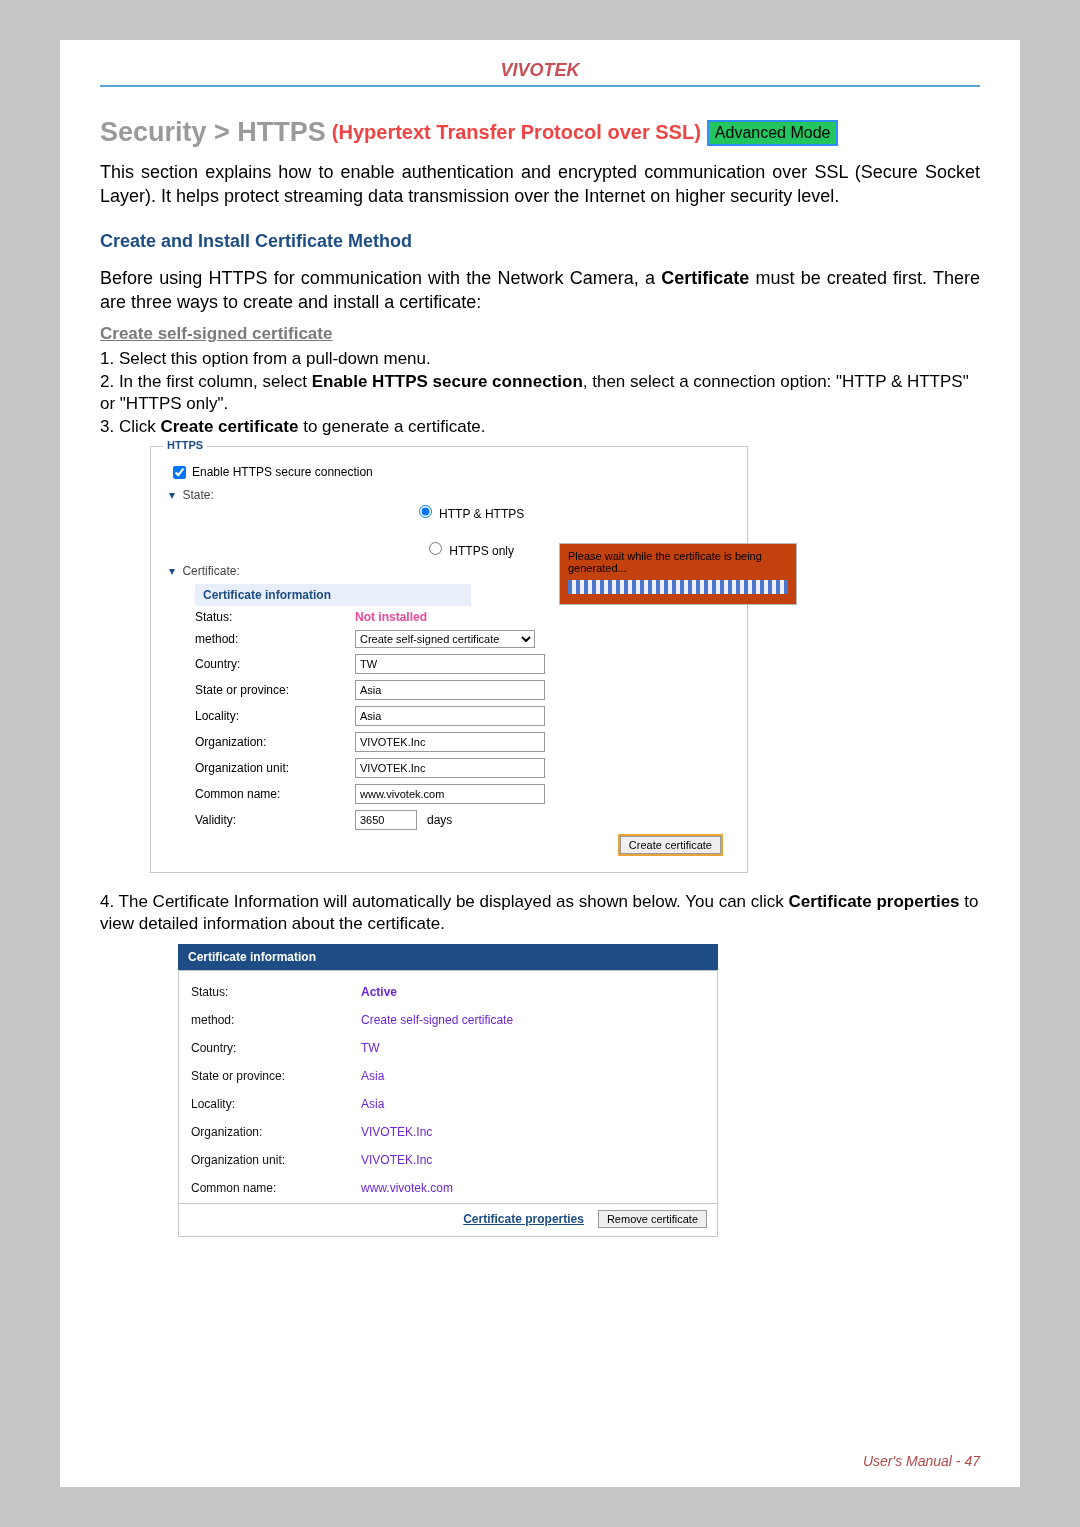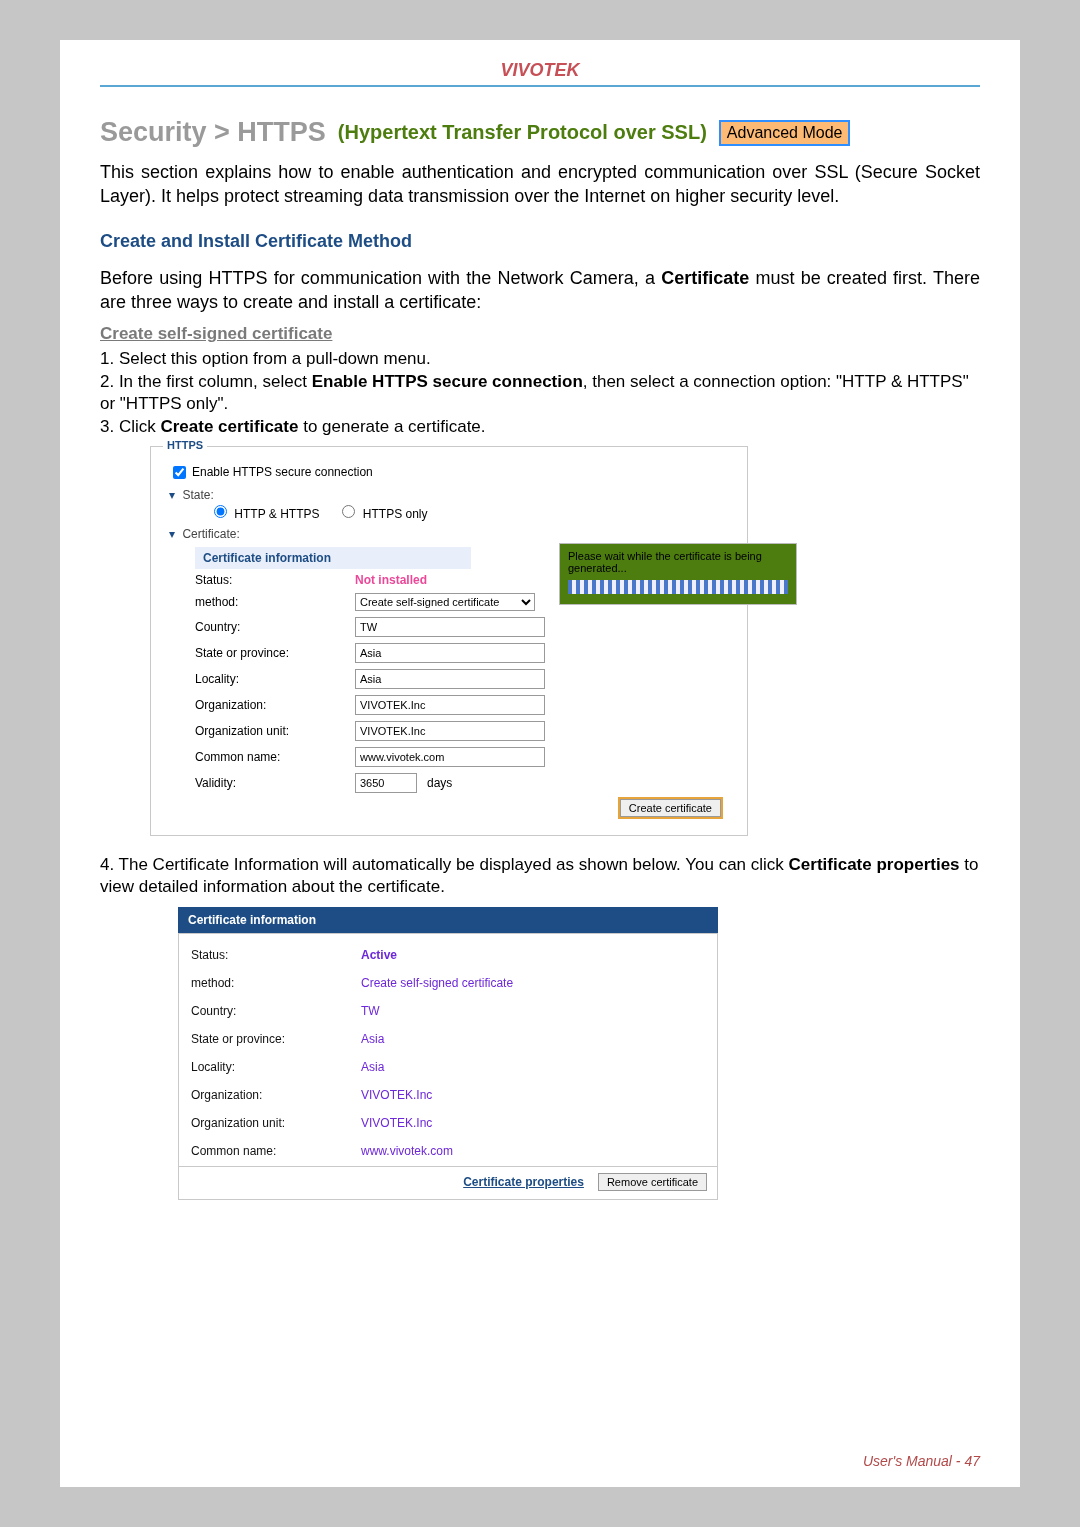--- a/index.html
+++ b/index.html
@@ -33,28 +33,28 @@
   }
 
   
   .h-main {
     font-size:27px;
     color:#9a9a9a;
     font-weight:bold;
     display:flex;
     align-items:center;
     flex-wrap:wrap;
-    gap:12px;
+    gap:6px;
     margin-bottom:12px;
   }
-  .h-main .sub { font-size:20px; color:#4d7c0f; font-weight:bold;}
+  .h-main .sub { font-size:20px; color:#ef4444; font-weight:bold;}
   .badge {
     border:2px solid #2f8fff;
     color:#000;
-    background:#fdba74;
+    background:#22c55e;
     font-size:16px;
     font-weight:normal;
     padding:2px 6px;
     font-style:normal;
     white-space:nowrap;
   }
   .body-p {
     font-size:18px;
     line-height:1.35;
     text-align:justify;
@@ -93,21 +93,21 @@
   }
   .https-title {
     position:absolute; top:-8px; left:12px;
     background:#fff; padding:0 4px;
     color:#1d4d84; font-weight:bold; font-size:11px;
   }
   .ui-row { display:flex; align-items:center; margin:6px 0;}
   .ui-row input[type=checkbox]{ margin-right:6px;}
   .mode-line, .cert-line { color:#444; margin-top:6px;}
   .caret { color:#1d4d84; margin-right:4px;}
-  .radio-row { margin-left:40px; display:flex; gap:18px; align-items:center;}
+  .radio-row { margin-left:40px; display:flex; gap:18px; align-items:center;flex-direction:column;}
   .radio-row input[type=radio]{ margin-right:4px;}
   .cert-info-bar {
     background:#e9effa;
     color:#1d4d84;
     font-weight:bold;
     font-size:12px;
     padding:4px 8px;
     margin:6px 0 4px 26px;
     width:260px;
   }
@@ -139,21 +139,21 @@
     border:1px solid #999; background:#efefef;
     padding:2px 8px; cursor:pointer;
   }
   .hl-orange { outline:2px solid #e6a43a; outline-offset:0;}
   
   .wait-box {
     position:absolute;
     right:-50px; top:96px;
     width:220px;
     border:1px solid #bbb;
-    background:#4d7c0f;
+    background:#c2410c;
     font-size:11px;
     padding:6px 8px 10px 8px;
   }
   .wait-bar {
     height:14px;
     margin-top:6px;
     background:repeating-linear-gradient(
       90deg,#4a77c9 0 4px,#eef 4px 8px);
   }
 

